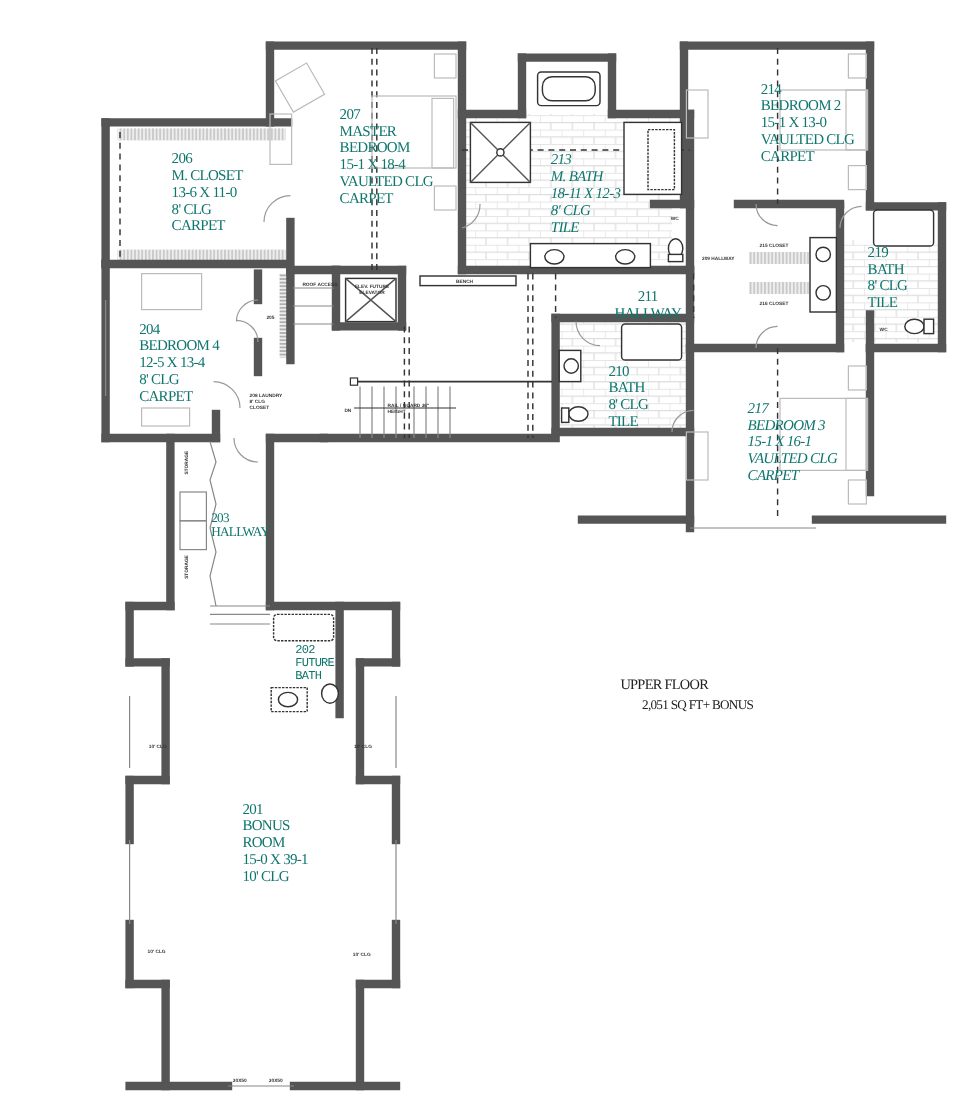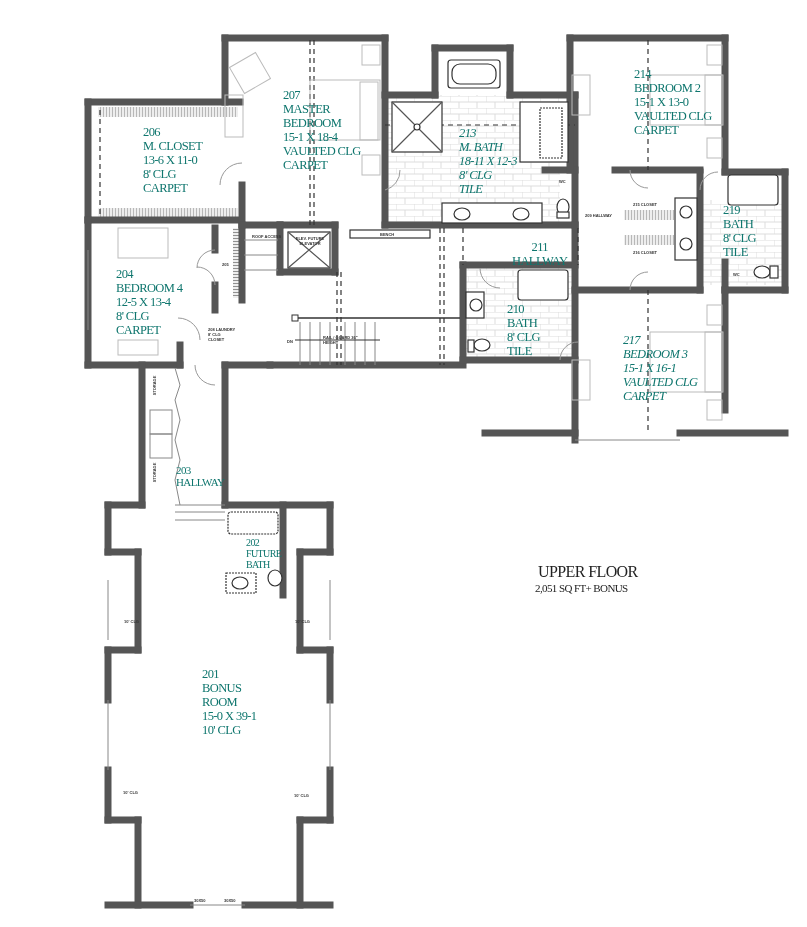--- a/index.html
+++ b/index.html
@@ -318,26 +318,26 @@
 </div>
 
 <div class="label" style="left:623px;top:333px;font-style:italic;">
   <span>217</span>
   <span>BEDROOM 3</span>
   <span>15-1 X 16-1</span>
   <span>VAULTED CLG</span>
   <span>CARPET</span>
 </div>
 
-<div class="label" style="left:176px;top:426px;font-size:11px;line-height:12px;margin-top:38px;">
+<div class="label" style="left:176px;top:426px;font-size:11px;line-height:12px;">
   <span>203</span>
   <span>HALLWAY</span>
 </div>
 
-<div class="label" style="left:246px;top:537px;font-size:10px;line-height:11px;width:45px;white-space:normal;">
+<div class="label" style="left:246px;top:537px;font-size:10px;line-height:11px;width:45px;white-space:normal;font-family:Liberation Mono, monospace;">
   <span>202</span>
   <span>FUTURE BATH</span>
 </div>
 
 <div class="label" style="left:202px;top:667px;width:60px;white-space:normal;">
   <span>201</span>
   <span>BONUS ROOM</span>
   <span>15-0 X 39-1</span>
   <span>10' CLG</span>
 </div>
@@ -356,14 +356,14 @@
 <div class="tiny" style="left:194px;top:898px;">30X50</div>
 <div class="tiny" style="left:224px;top:898px;">30X50</div>
 <div class="tiny" style="left:292px;top:236px;width:36px;white-space:normal;text-align:center;">ELEV. FUTURE ELEVATOR</div>
 <div class="tiny" style="left:252px;top:234px;width:30px;white-space:normal;">ROOF ACCESS</div>
 <div class="tiny" style="left:380px;top:232px;">BENCH</div>
 <div class="tiny" style="left:287px;top:339px;">DN</div>
 <div class="tiny" style="left:323px;top:335px;width:35px;white-space:normal;">RAIL / GUARD 36" HEIGHT</div>
 <div class="tiny" style="left:145px;top:383px;transform:rotate(-90deg);">STORAGE</div>
 <div class="tiny" style="left:145px;top:470px;transform:rotate(-90deg);">STORAGE</div>
 
-<div class="title" style="left:538px;top:563px;font-size:16px;">UPPER FLOOR</div>
+<div class="title" style="left:517px;top:563px;font-size:12px;">UPPER FLOOR</div>
 <div class="title" style="left:535px;top:582px;font-size:11px;">2,051 SQ FT+ BONUS</div>
 
 </body></html>

